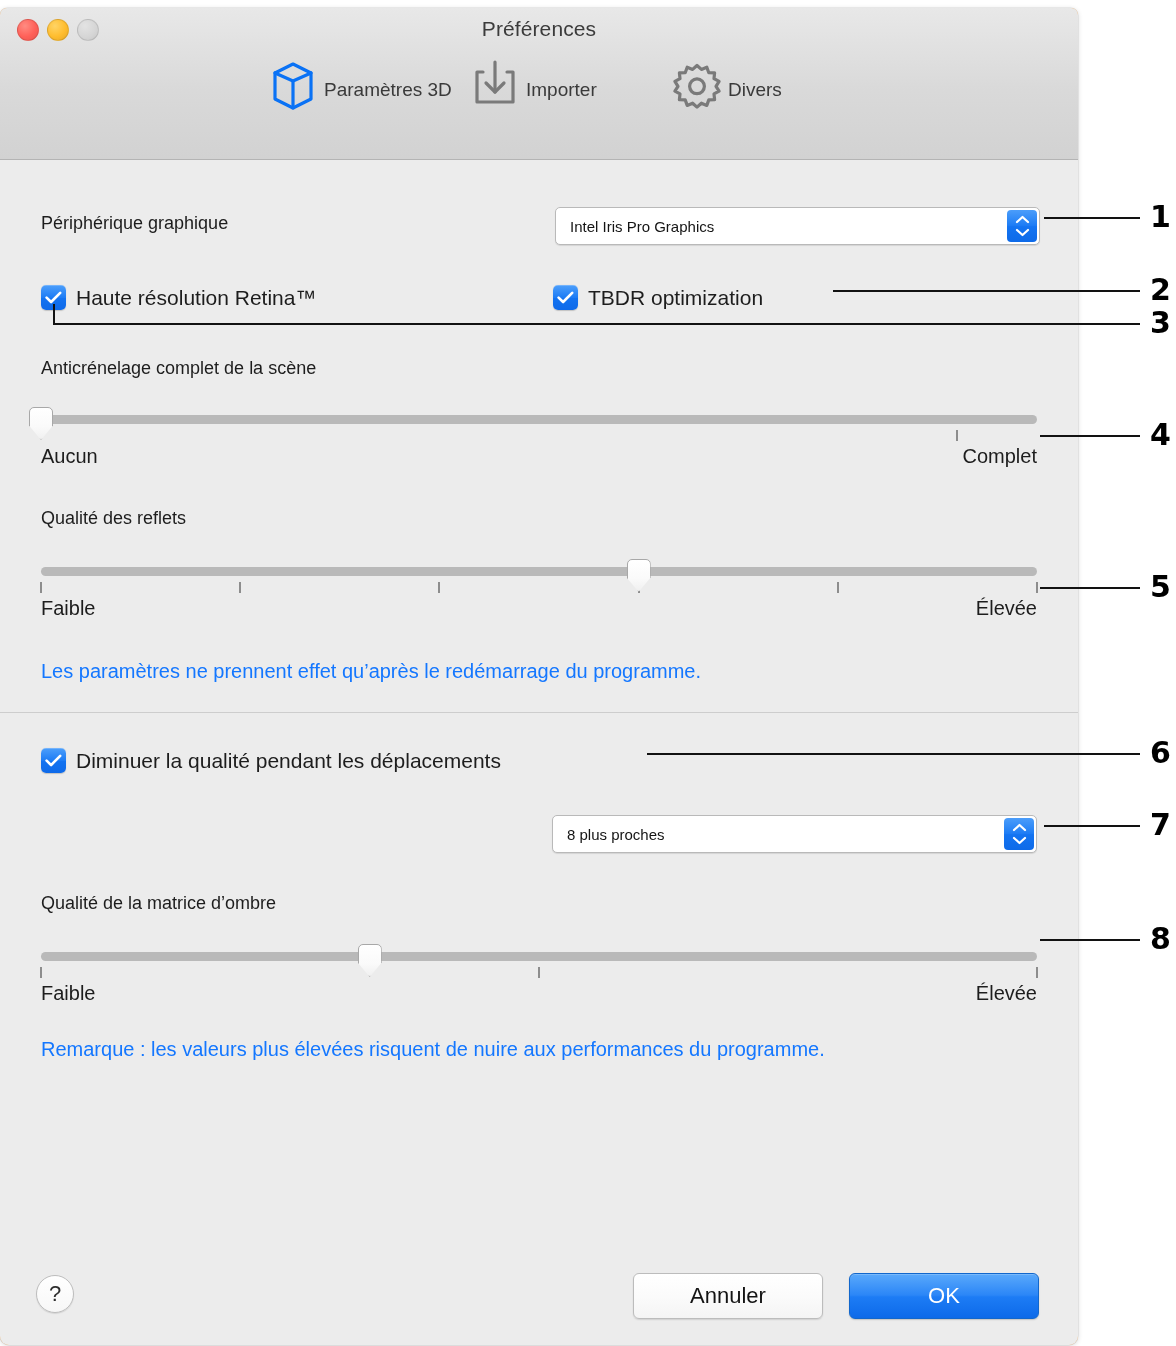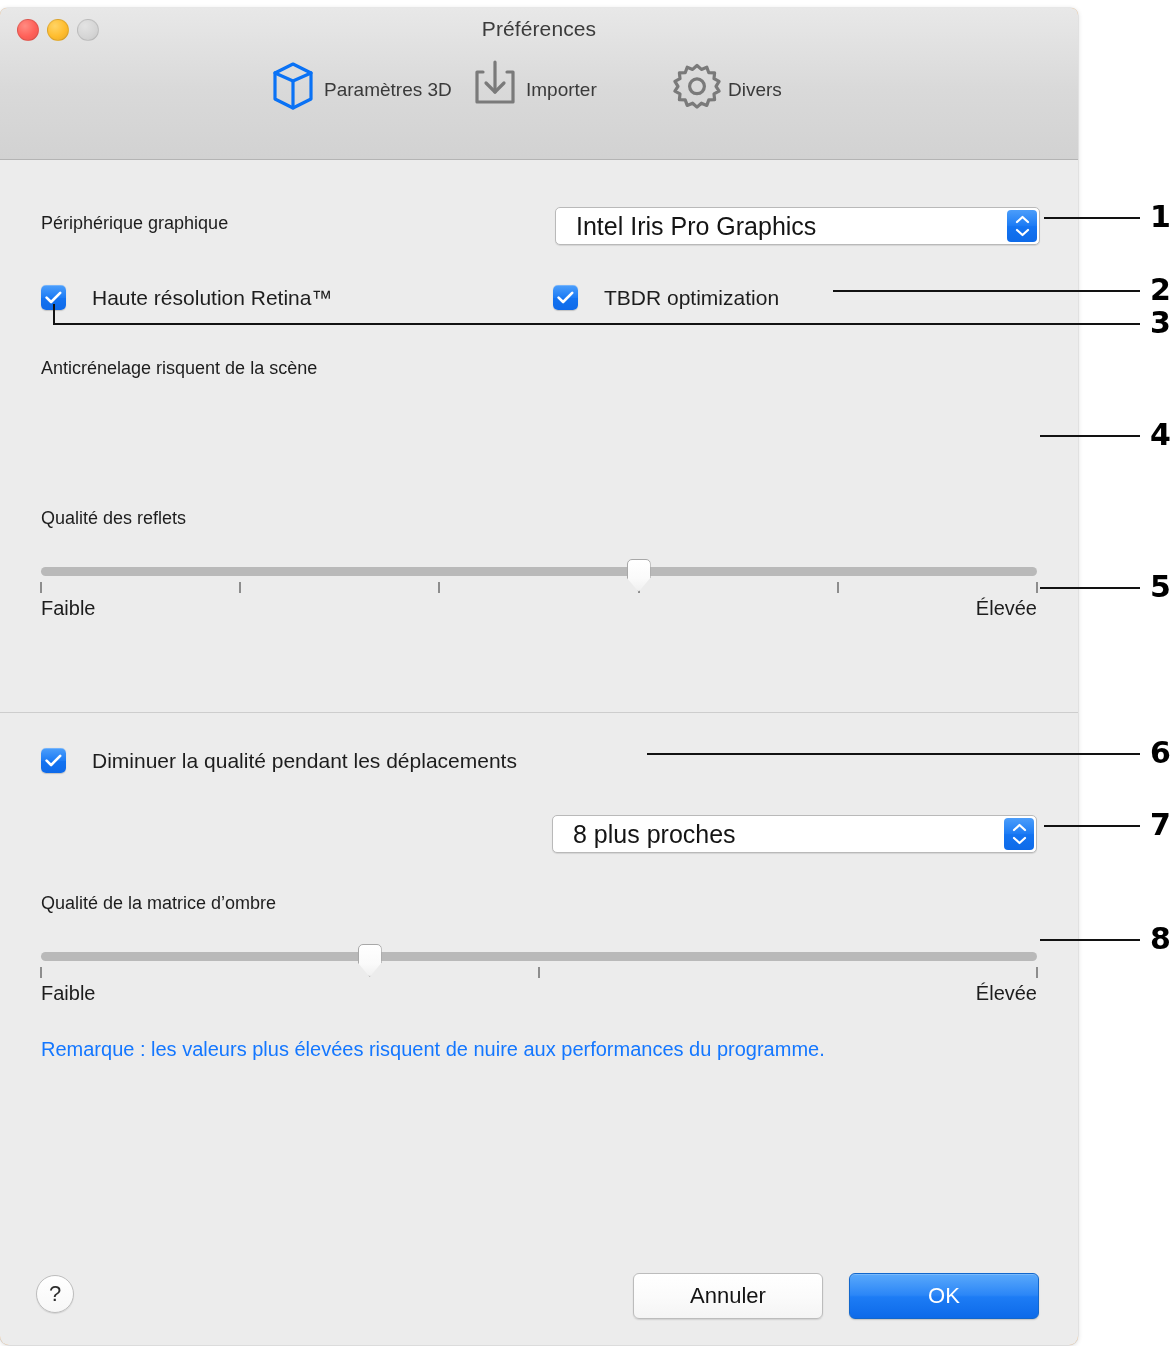--- a/index.html
+++ b/index.html
@@ -133,22 +133,22 @@
     height: 38px;
     background: #ffffff;
     border: 1px solid #b9b9b9;
     border-radius: 5px;
     box-shadow: 0 1px 1px rgba(0,0,0,0.10);
     box-sizing: border-box;
     display: flex;
     align-items: center;
   }
   .popup .popup-value {
-    padding-left: 20px;
-    font-size: 25px;
+    padding-left: 14px;
+    font-size: 15px;
     color: #141414;
     white-space: nowrap;
   }
   .popup .stepper {
     position: absolute;
     right: 2px;
     top: 2px;
     bottom: 2px;
     width: 30px;
     border-radius: 4px;
@@ -158,21 +158,21 @@
     align-items: center;
     justify-content: center;
     gap: 4px;
   }
 
   
   .checkrow {
     position: absolute;
     display: flex;
     align-items: center;
-    gap: 26px;
+    gap: 10px;
   }
   .checkbox {
     width: 25px; height: 25px;
     border-radius: 5px;
     background: linear-gradient(to bottom, #4d9ffb 0%, #1d7cf5 50%, #1373f1 51%, #0f6ae9 100%);
     box-shadow: inset 0 0.5px 0 rgba(255,255,255,0.45), 0 0.5px 1px rgba(0,0,0,0.18);
     display: flex;
     align-items: center;
     justify-content: center;
     flex: 0 0 auto;
@@ -385,40 +385,50 @@
 
     <div class="checkrow" style="left:553px; top:125px;">
       <span class="checkbox">
         <svg width="17" height="13" viewBox="0 0 17 13">
             <path d="M1.6 6.6 L6.1 11 L15.2 1.8" fill="none" stroke="#ffffff" stroke-width="2.6" stroke-linecap="round" stroke-linejoin="round"></path>
           </svg>
       </span>
       <span class="check-label">TBDR optimization</span>
     </div>
 
-    <div class="row-label" style="left:41px; top:198px;">Anticrénelage risquent de la scène</div>
-
+    <div class="row-label" style="left:41px; top:198px;">Anticrénelage complet de la scène</div>
+
+    <div class="slider" style="left:41px; top:243px; width:996px;">
+      <div class="track"></div>
+      <div class="ticks">
+        <div class="tick" style="left:92%;"></div>
+      </div>
+      <div class="thumb" style="left:0%;"></div>
+      <div class="endlabel left">Aucun</div>
+      <div class="endlabel right">Complet</div>
+    </div>
 
     <div class="row-label" style="left:41px; top:348px;">Qualité des reflets</div>
 
     <div class="slider" style="left:41px; top:395px; width:996px;">
       <div class="track"></div>
       <div class="ticks">
         <div class="tick" style="left:0%;"></div>
         <div class="tick" style="left:20%;"></div>
         <div class="tick" style="left:40%;"></div>
         <div class="tick" style="left:60%;"></div>
         <div class="tick" style="left:80%;"></div>
         <div class="tick" style="left:100%;"></div>
       </div>
       <div class="thumb" style="left:60%;"></div>
       <div class="endlabel left">Faible</div>
       <div class="endlabel right">Élevée</div>
     </div>
 
+    <div class="note" style="left:41px; top:500px;">Les paramètres ne prennent effet qu’après le redémarrage du programme.</div>
 
     <div class="checkrow" style="left:41px; top:588px;">
       <span class="checkbox">
         <svg width="17" height="13" viewBox="0 0 17 13">
             <path d="M1.6 6.6 L6.1 11 L15.2 1.8" fill="none" stroke="#ffffff" stroke-width="2.6" stroke-linecap="round" stroke-linejoin="round"></path>
           </svg>
       </span>
       <span class="check-label">Diminuer la qualité pendant les déplacements</span>
     </div>
 

